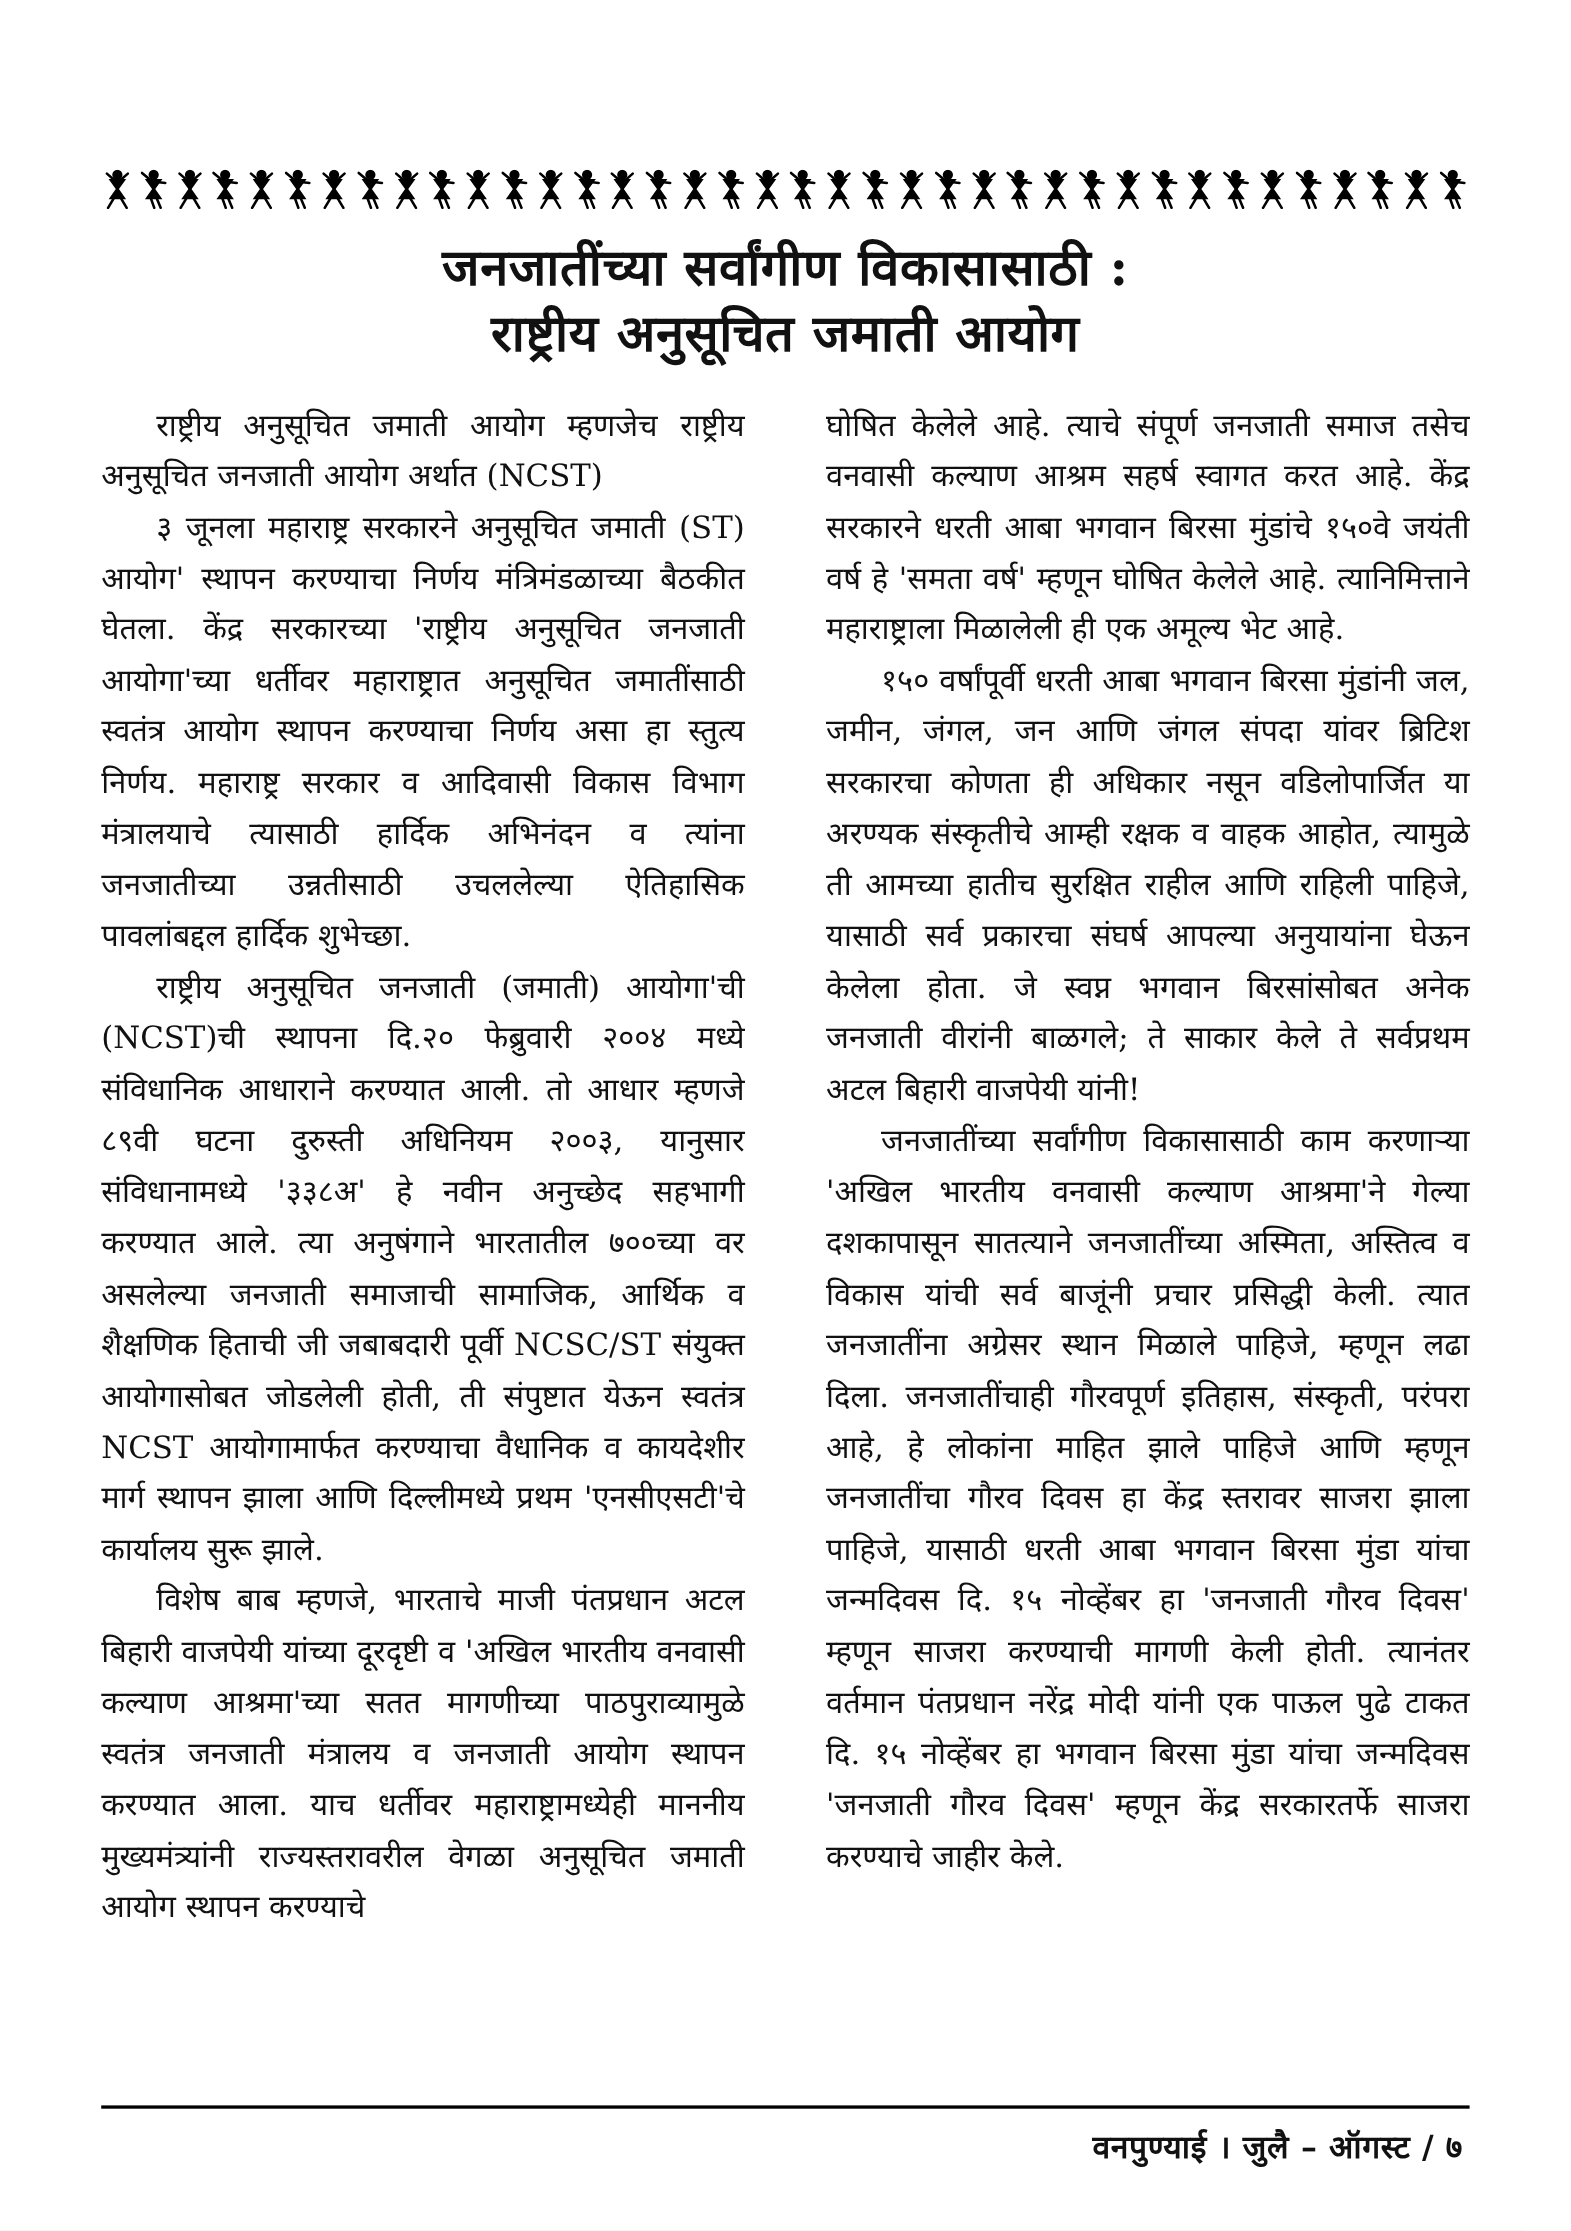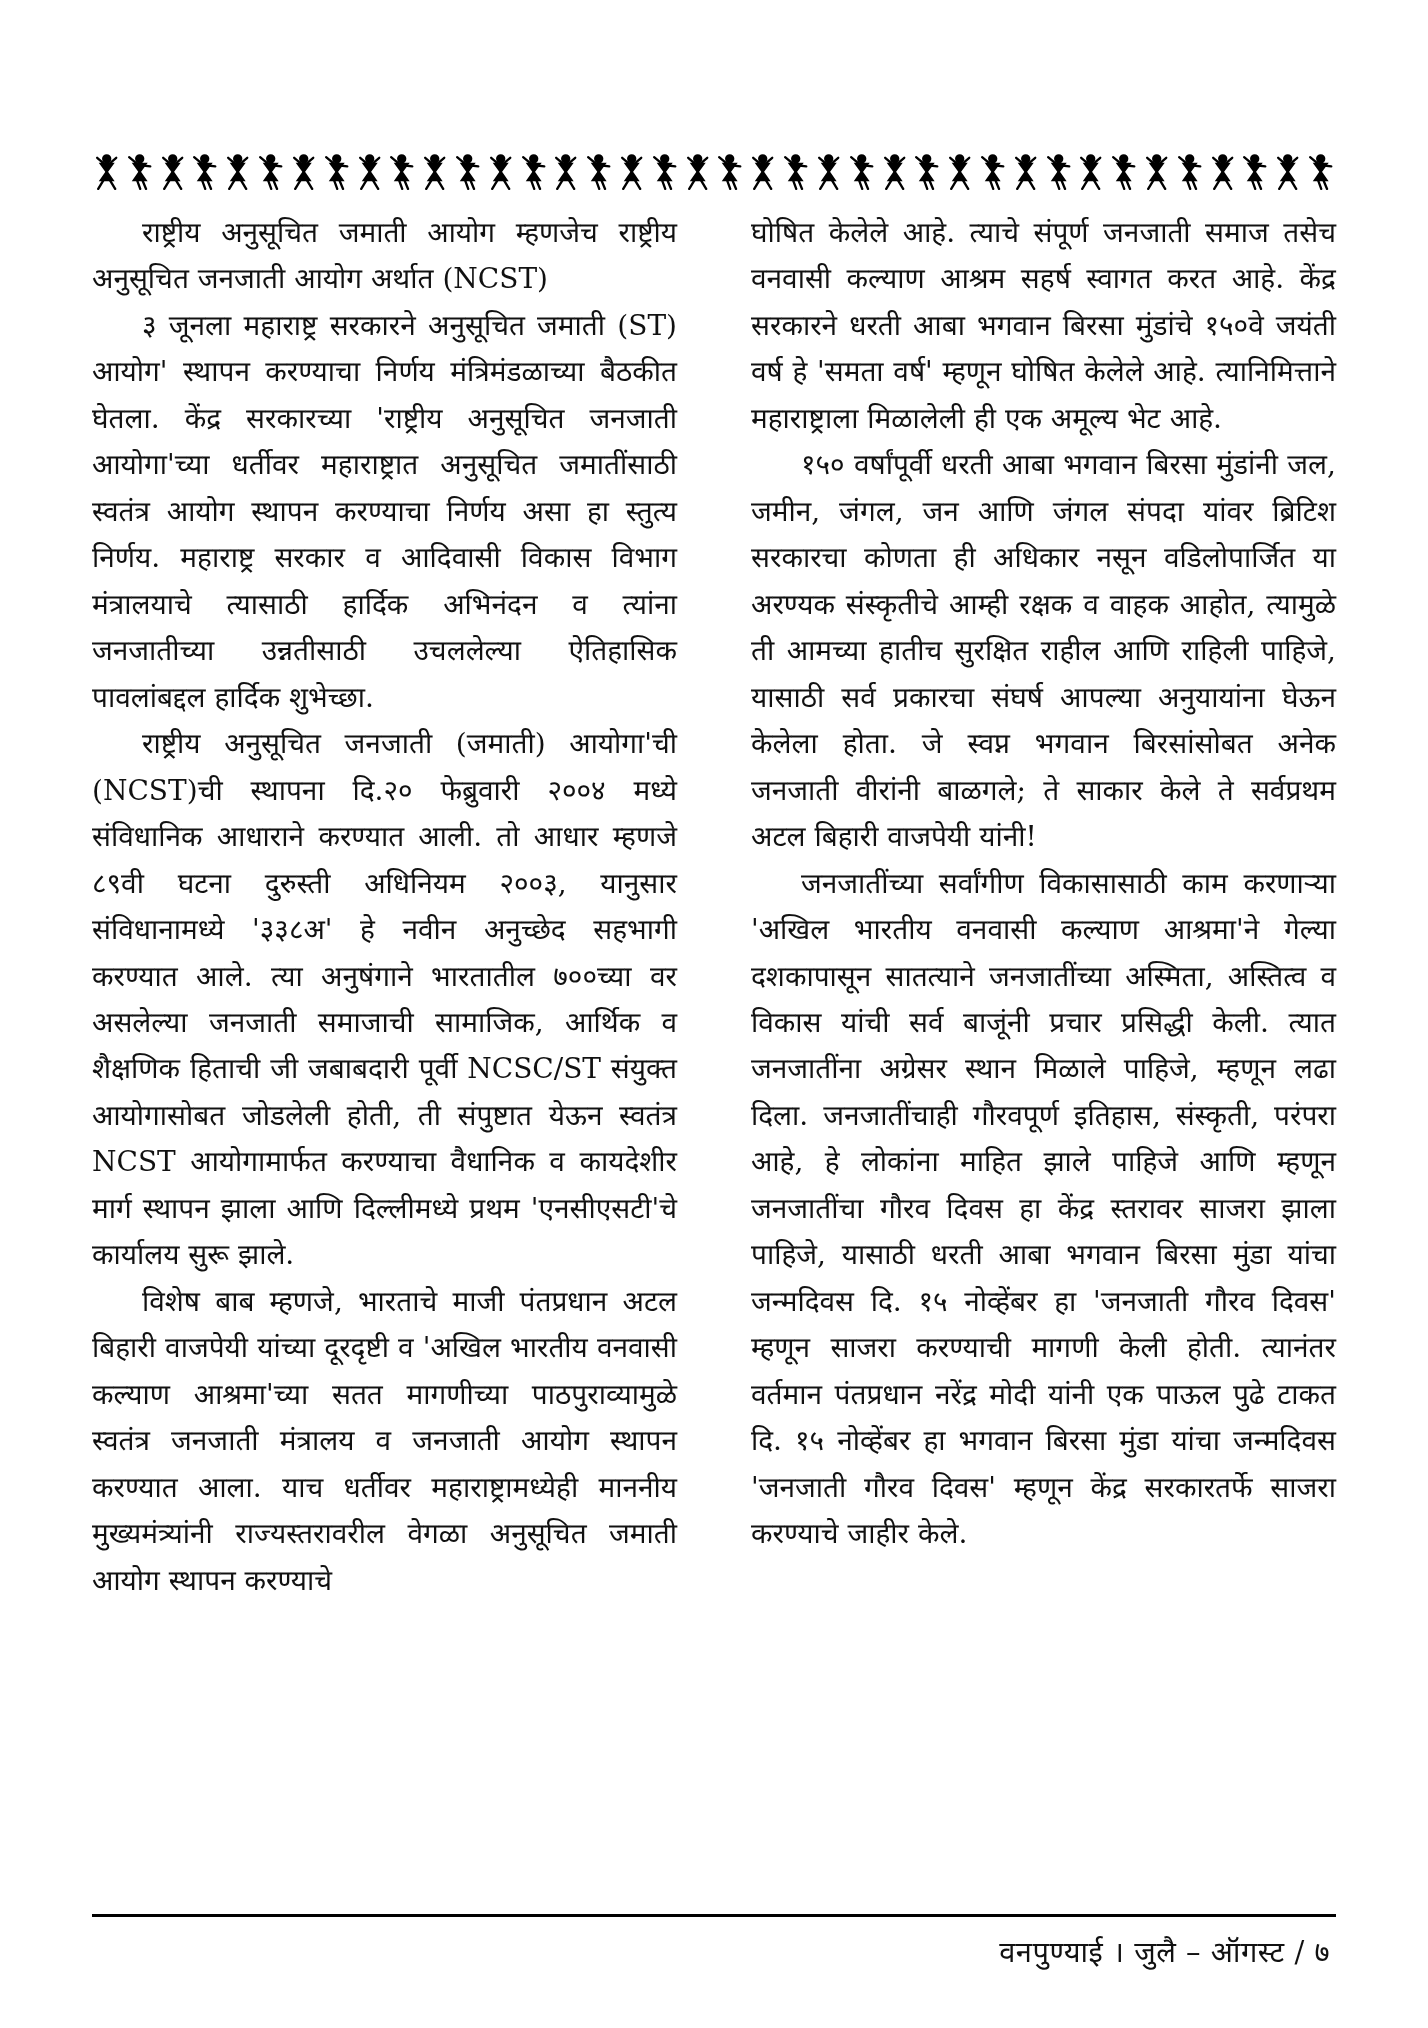--- a/index.html
+++ b/index.html
@@ -20,21 +20,21 @@
     text-align:center;font-weight:700;font-size:46px;line-height:1.3;
     margin:4px 0 30px 0;letter-spacing:0.5px;
   }
   .columns{display:flex;gap:74px;flex:1 0 auto;align-items:flex-start;}
   .col{flex:1 1 0;text-align:justify;font-size:28px;line-height:1.66;}
   .col p{margin:0;}
   .col p.indent{text-indent:50px;}
   .footer{margin-top:auto;}
   .rule{border:none;border-top:3px solid #000;margin:0 0 14px 0;}
   .footer-text{
-    text-align:right;font-size:29px;font-weight:400;letter-spacing:0.5px;
+    text-align:right;font-size:29px;font-weight:700;letter-spacing:0.5px;
     padding-right:6px;
   }
 </style>
 </head>
 <body>
 
 <div class="page">
 
   <div class="dancers" id="dancers">
       <svg class="figA" viewBox="0 0 24 34" xmlns="http://www.w3.org/2000/svg" fill="#000000" stroke="#000000" stroke-width="2.2" stroke-linecap="round">
@@ -374,20 +374,24 @@
         <circle cx="12" cy="4.6" r="3.3"></circle>
         <polygon points="6.6,9.4 17.4,9.4 12,16.8"></polygon>
         <polygon points="12,16.8 6.6,24.6 17.4,24.6"></polygon>
         <path fill="none" d="M11 10.6 L2 11.6"></path>
         <path fill="none" d="M13 10.6 L22 3"></path>
         <path fill="none" d="M9.5 24.6 L6 33"></path>
         <path fill="none" d="M14.5 24.6 L11.5 33"></path>
       </svg>
     </div>
 
+  <h1 class="title">
+    <span>जनजातींच्या सर्वांगीण विकासासाठी :</span><br>
+    <span>राष्ट्रीय अनुसूचित जमाती आयोग</span>
+  </h1>
 
   <div class="columns">
     <div class="col">
       <p class="indent">राष्ट्रीय अनुसूचित जमाती आयोग म्हणजेच राष्ट्रीय अनुसूचित जनजाती आयोग अर्थात (NCST)</p>
       <p class="indent">३ जूनला महाराष्ट्र सरकारने अनुसूचित जमाती (ST) आयोग' स्थापन करण्याचा निर्णय मंत्रिमंडळाच्या बैठकीत घेतला. केंद्र सरकारच्या 'राष्ट्रीय अनुसूचित जनजाती आयोगा'च्या धर्तीवर महाराष्ट्रात अनुसूचित जमातींसाठी स्वतंत्र आयोग स्थापन करण्याचा निर्णय असा हा स्तुत्य निर्णय. महाराष्ट्र सरकार व आदिवासी विकास विभाग मंत्रालयाचे त्यासाठी हार्दिक अभिनंदन व त्यांना जनजातीच्या उन्नतीसाठी उचललेल्या ऐतिहासिक पावलांबद्दल हार्दिक शुभेच्छा.</p>
       <p class="indent">राष्ट्रीय अनुसूचित जनजाती (जमाती) आयोगा'ची (NCST)ची स्थापना दि.२० फेब्रुवारी २००४ मध्ये संविधानिक आधाराने करण्यात आली. तो आधार म्हणजे ८९वी घटना दुरुस्ती अधिनियम २००३, यानुसार संविधानामध्ये '३३८अ' हे नवीन अनुच्छेद सहभागी करण्यात आले. त्या अनुषंगाने भारतातील ७००च्या वर असलेल्या जनजाती समाजाची सामाजिक, आर्थिक व शैक्षणिक हिताची जी जबाबदारी पूर्वी NCSC/ST संयुक्त आयोगासोबत जोडलेली होती, ती संपुष्टात येऊन स्वतंत्र NCST आयोगामार्फत करण्याचा वैधानिक व कायदेशीर मार्ग स्थापन झाला आणि दिल्लीमध्ये प्रथम 'एनसीएसटी'चे कार्यालय सुरू झाले.</p>
       <p class="indent">विशेष बाब म्हणजे, भारताचे माजी पंतप्रधान अटल बिहारी वाजपेयी यांच्या दूरदृष्टी व 'अखिल भारतीय वनवासी कल्याण आश्रमा'च्या सतत मागणीच्या पाठपुराव्यामुळे स्वतंत्र जनजाती मंत्रालय व जनजाती आयोग स्थापन करण्यात आला. याच धर्तीवर महाराष्ट्रामध्येही माननीय मुख्यमंत्र्यांनी राज्यस्तरावरील वेगळा अनुसूचित जमाती आयोग स्थापन करण्याचे</p>
     </div>
     <div class="col">
       <p>घोषित केलेले आहे. त्याचे संपूर्ण जनजाती समाज तसेच वनवासी कल्याण आश्रम सहर्ष स्वागत करत आहे. केंद्र सरकारने धरती आबा भगवान बिरसा मुंडांचे १५०वे जयंती वर्ष हे 'समता वर्ष' म्हणून घोषित केलेले आहे. त्यानिमित्ताने महाराष्ट्राला मिळालेली ही एक अमूल्य भेट आहे.</p>

